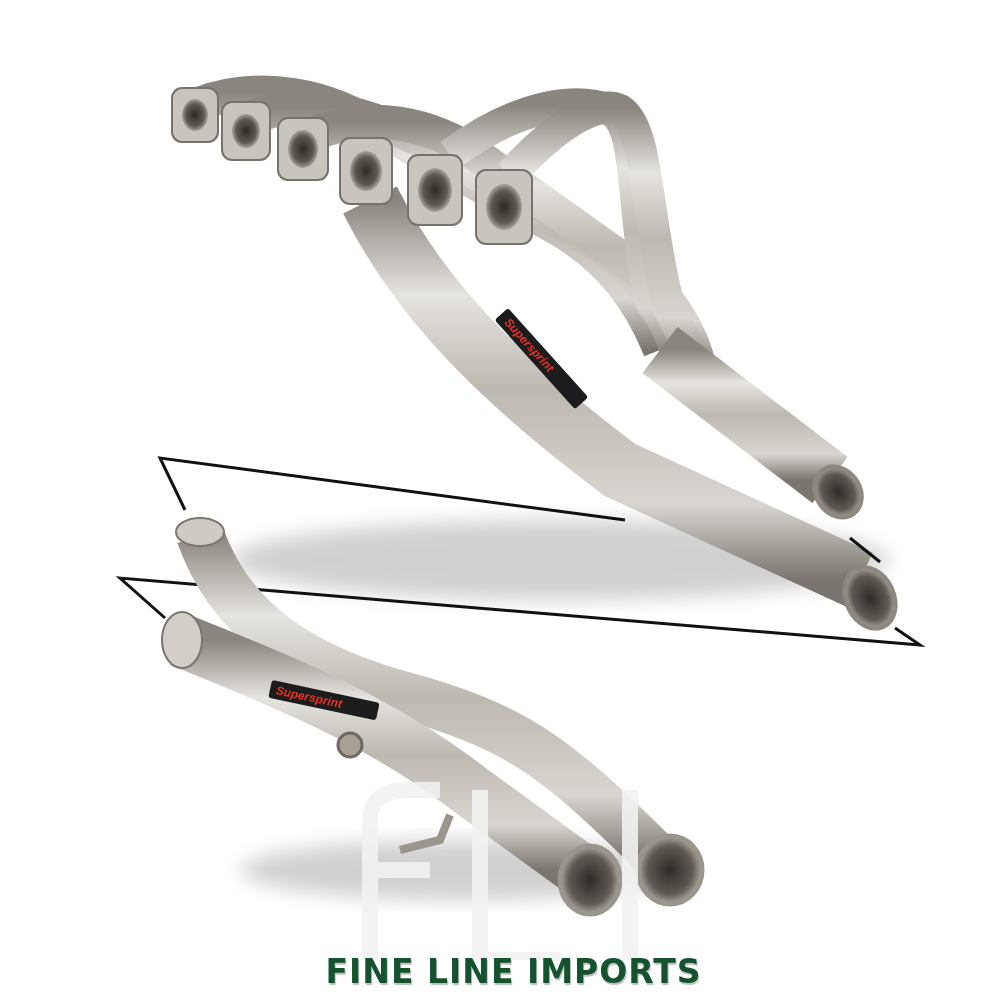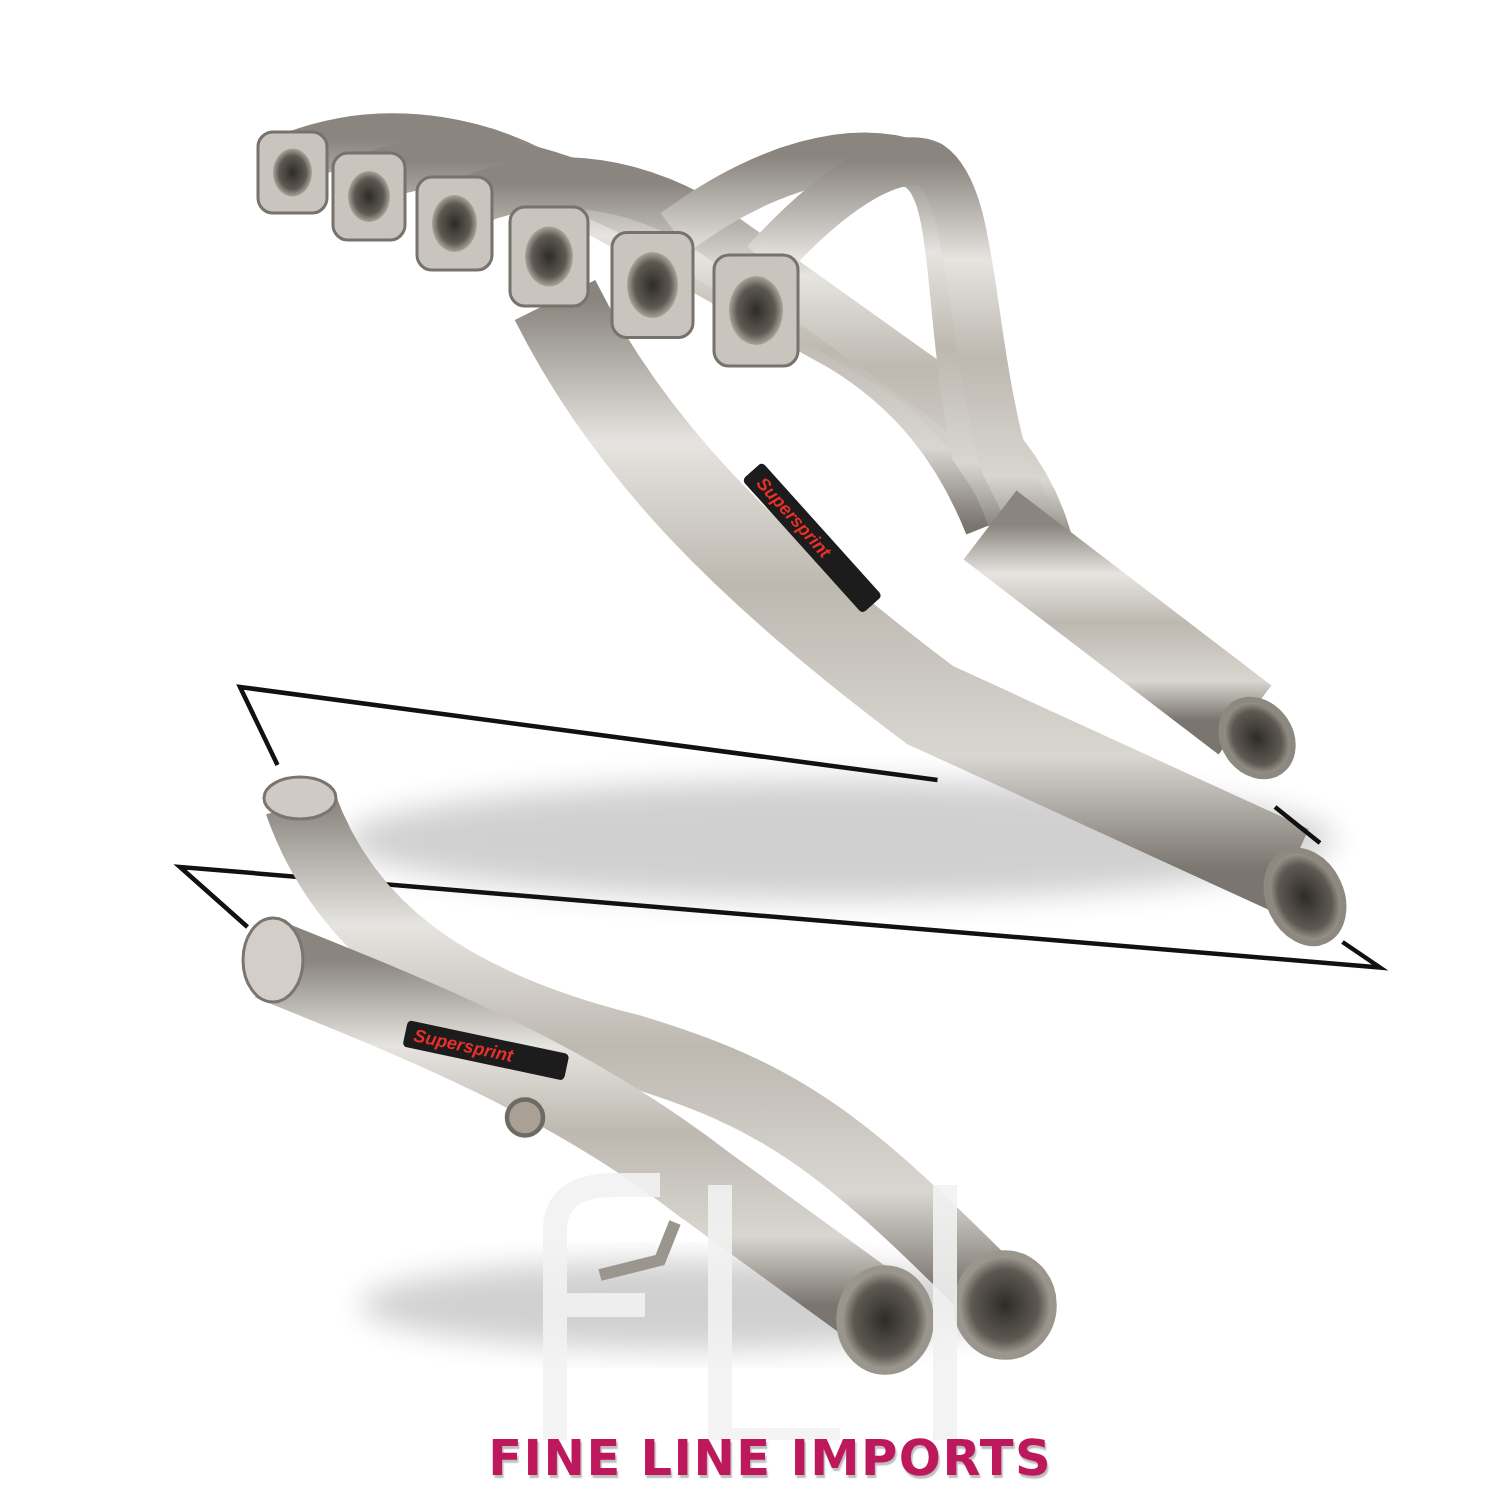--- a/index.html
+++ b/index.html
@@ -2,21 +2,21 @@
 <html><head>
 <meta charset="utf-8">
 <style>
   html, body { margin:0; padding:0; background:#ffffff; }
   body { width:1000px; height:1000px; position:relative; overflow:hidden; font-family:"Liberation Sans", sans-serif; }
   .stage { position:absolute; left:0; top:0; width:1000px; height:1000px; }
   .watermark-letters { position:absolute; left:330px; top:770px; width:360px; height:190px; }
   .brand-caption {
     position:absolute; left:0; right:0; top:952px; text-align:center;
     font-family:"DejaVu Sans", sans-serif; font-weight:bold; font-size:33px; letter-spacing:1px;
-    color:#be185d; text-shadow:1px 2px 1px #bdbdbd;padding-left:27px;
+    color:#14532d; text-shadow:1px 2px 1px #bdbdbd;padding-left:27px;
   }
 </style>
 </head>
 <body>
 
 <div class="stage">
   <svg width="1000" height="1000" viewBox="0 0 1000 1000">
     <defs>
       <linearGradient id="steel" x1="0" y1="0" x2="0" y2="1">
         <stop offset="0" stop-color="#8a857e"></stop>

